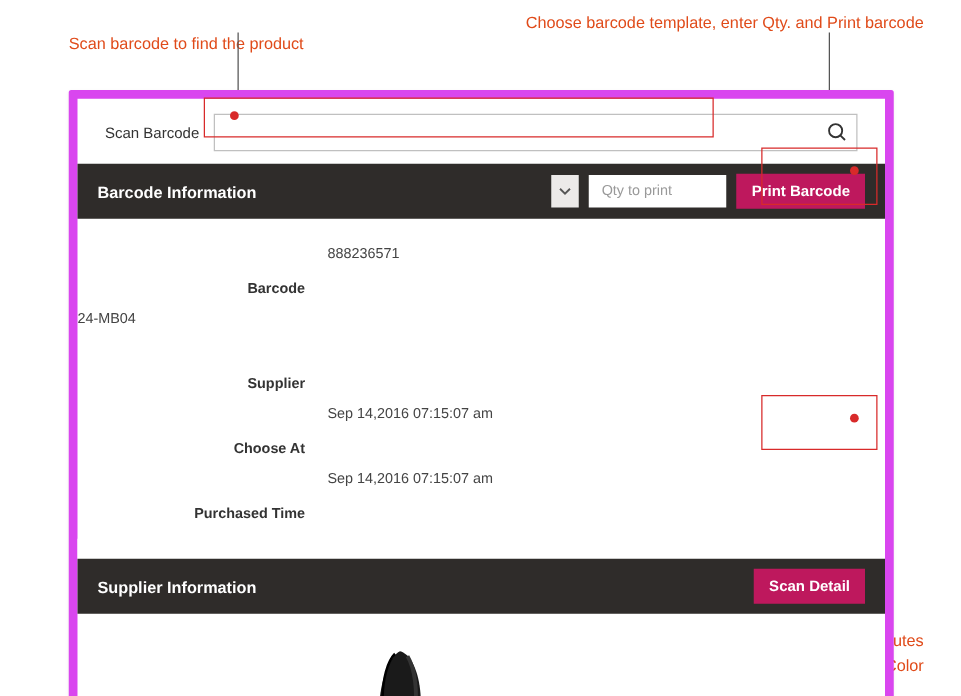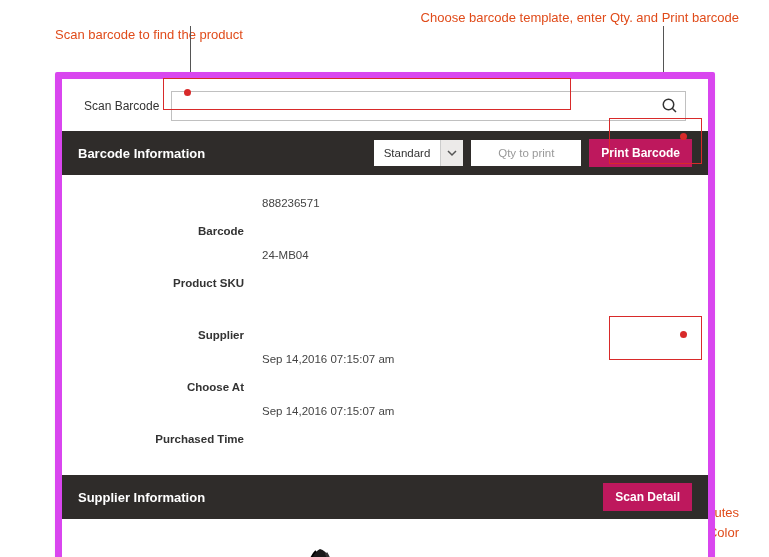--- a/index.html
+++ b/index.html
@@ -104,21 +104,20 @@
       display:flex;align-items:center;justify-content:center;
     }
     .chev { width: 10px;height:10px;}
     .qty-input {
       height: 26px;
       border: none;
       padding: 0 10px;
       font-size: 11.5px;
       width: 110px;
       color: #333;
-      text-align: center;
     }
     .qty-input::placeholder{color:#999;}
     .btn-orange {
       background: #be185d;
       color: #fff;
       font-weight: bold;
       border: none;
       height: 28px;
       padding: 0 12px;
       font-size: 12px;
@@ -191,39 +190,37 @@
           <circle cx="10" cy="10" r="7"></circle>
           <line x1="20" y1="20" x2="15" y2="15"></line>
         </svg>
     </div>
   </div>
 
   <div class="section-header">
     <span>Barcode Information</span>
     <div class="section-header-controls">
       <div class="select-combo">
-        <div class="select-main">Standard</div>
         <div class="select-arrow">
           <svg class="chev" viewBox="0 0 10 10">
               <path d="M1 3 L5 7 L9 3" fill="none" stroke="#555" stroke-width="1.5"></path>
             </svg>
         </div>
       </div>
       <input class="qty-input" placeholder="Qty to print" style="">
       <button class="btn-orange">Print Barcode</button>
     </div>
   </div>
 
   <div class="info-table">
     <div class="info-row">
       <div class="info-label">Barcode</div>
       <div class="info-value">888236571</div>
     </div>
     <div class="info-row">
-      <div class="info-label">Product SKU</div>
       <div class="info-value">24-MB04</div>
     </div>
     <div class="info-row">
       <div class="info-label">Supplier</div>
       <div class="info-value"></div>
     </div>
     <div class="info-row">
       <div class="info-label">Choose At</div>
       <div class="info-value">Sep 14,2016 07:15:07 am</div>
     </div>

